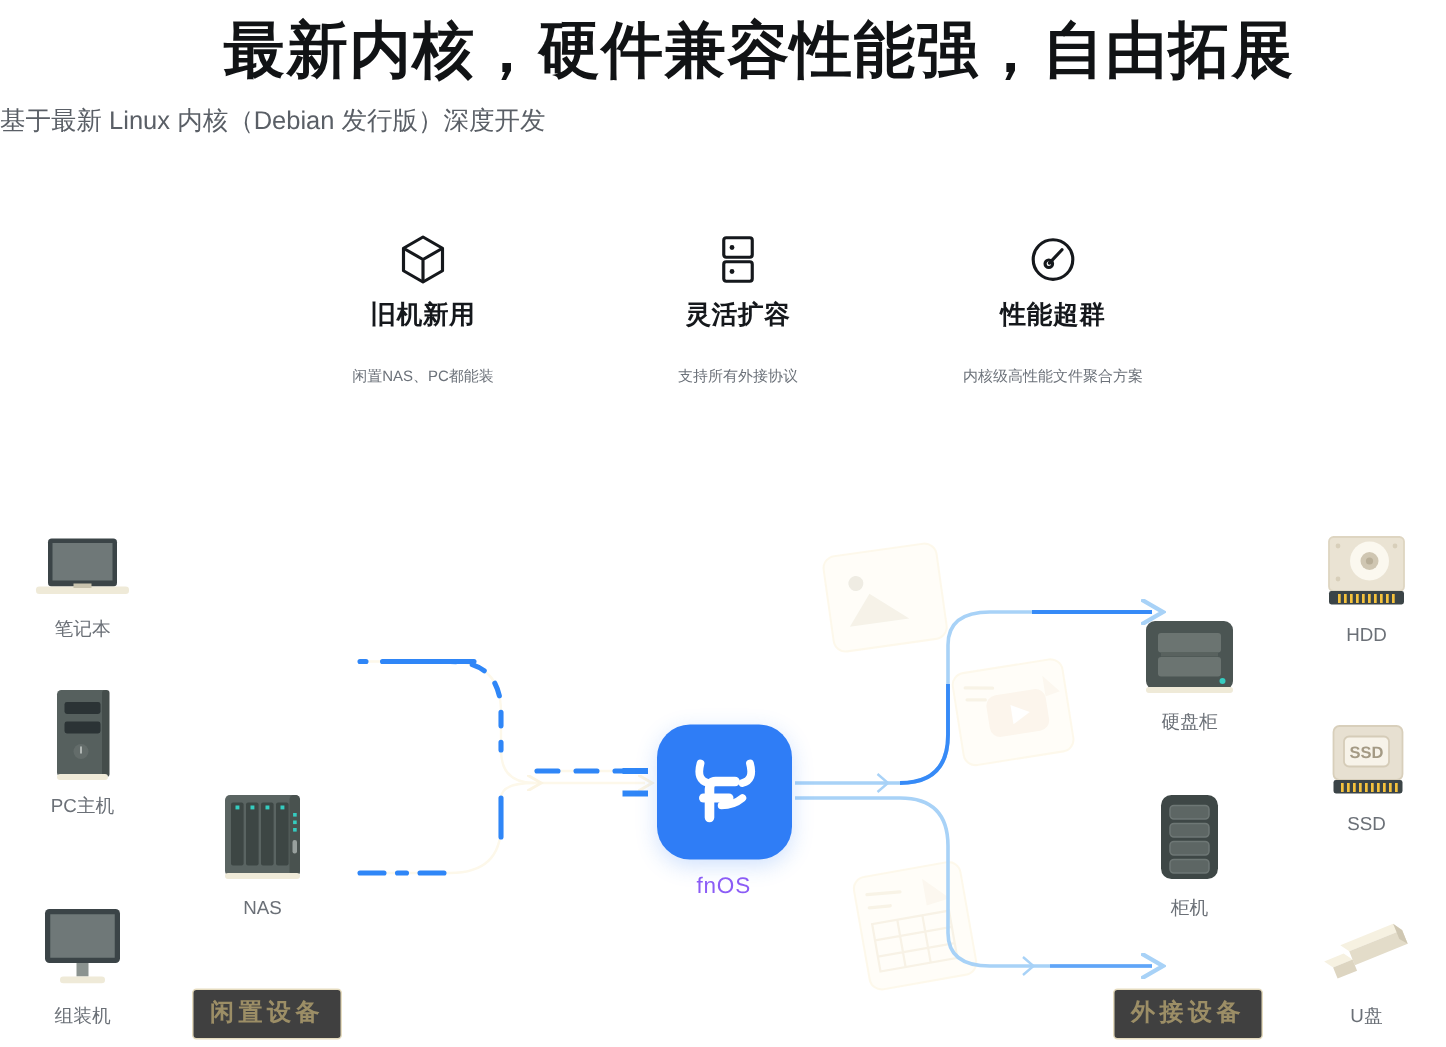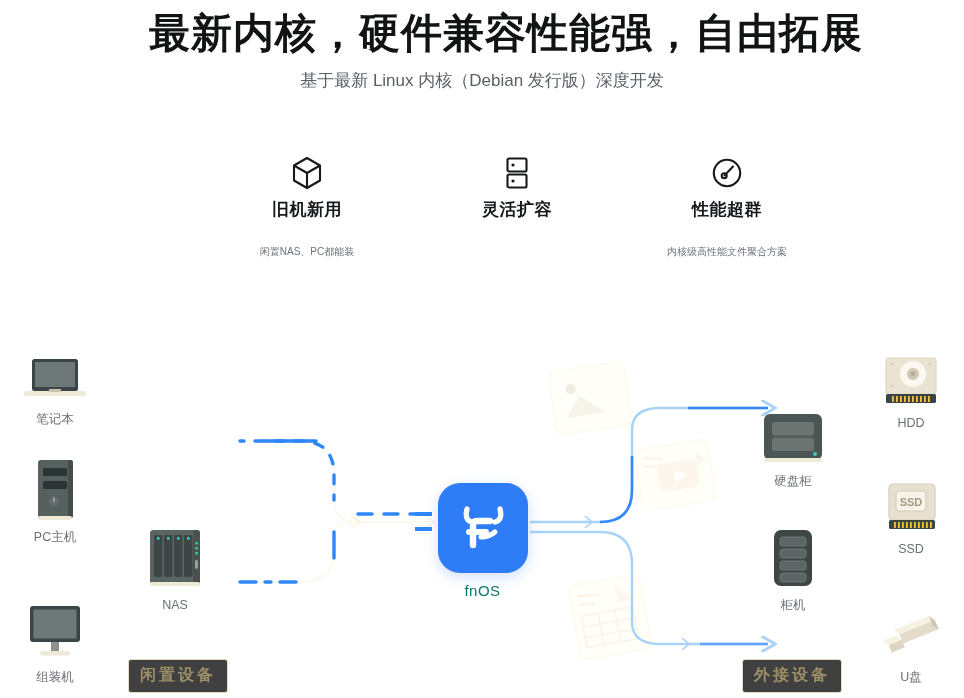--- a/index.html
+++ b/index.html
@@ -11,30 +11,30 @@
   }
   #page { position: relative; width: 964px; height: 698px; background:#fff; }
 
   
   .headline {
     position:absolute; left:0; top:4px; width:964px; text-align:center;
     font-size:41px; font-weight:bold; color:#111315; letter-spacing:1px;
     line-height:58px; white-space:nowrap;padding-left:48px;
   }
   .sub1, .sub2 {
-    position:absolute; left:0; width:964px; text-align:center;
+    position:absolute; left:0; width:964px; text-align:left;
     font-size:17px; color:#5a5f66; line-height:26px; white-space:nowrap;
   }
   .sub1 { top:68px; }
   .sub2 { top:101px; }
 
   
   .features {
     position:absolute; left:152px; top:156px; width:680px; height:104px;
-    display:flex; justify-content:flex-end; align-items:flex-start;
+    display:flex; justify-content:center; align-items:flex-start;
   }
   .feature { width:210px; text-align:center; }
   .feature .ficon {
     height:34px; display:flex; align-items:center; justify-content:center;
     margin-bottom:8px;
   }
   .feature .ftitle {
     font-size:17px; font-weight:bold; color:#15181c; line-height:24px;
     letter-spacing:.5px;
   }
@@ -59,21 +59,21 @@
 
   
   .fnos { position:absolute; left:435px; top:183px; width:95px; text-align:center; }
   .fnos-tile {
     width:90px; height:90px; border-radius:22px;
     background:#2f7df6; margin:0 auto;
     display:flex; align-items:center; justify-content:center;
     box-shadow:0 4px 14px rgba(47,125,246,.22);
   }
   .fnos-label {
-    font-size:15px; color:#0f766e; margin-top:9px; letter-spacing:.5px;
+    font-size:15px; color:#8b5cf6; margin-top:9px; letter-spacing:.5px;
   }
 
   
   .badge {
     position:absolute; font-size:16px; font-weight:bold; letter-spacing:3px;
     color:#9c8e66; padding:5px 11px 6px 11px;
     border:1.5px solid #e6dcbf; border-radius:3px;
     background:#404040; white-space:nowrap;
   }
   .badge::after {
@@ -107,20 +107,21 @@
     <div class="feature">
       <div class="ficon">
         <svg width="26" height="34" viewBox="0 0 26 34">
           <rect x="3.5" y="2.5" width="19" height="13" rx="1.6" fill="none" stroke="#15181c" stroke-width="2.1"></rect>
           <rect x="3.5" y="18.5" width="19" height="13" rx="1.6" fill="none" stroke="#15181c" stroke-width="2.1"></rect>
           <circle cx="9" cy="9" r="1.6" fill="#15181c"></circle>
           <circle cx="9" cy="25" r="1.6" fill="#15181c"></circle>
         </svg>
       </div>
       <div class="ftitle">灵活扩容</div>
+      <div class="fdesc">支持所有外接协议</div>
     </div>
 
     <div class="feature">
       <div class="ficon">
         <svg width="32" height="34" viewBox="0 0 32 34">
           <circle cx="16" cy="17" r="13.2" fill="none" stroke="#15181c" stroke-width="2.1"></circle>
           <path d="M22 10.5 L13.6 19.4" stroke="#15181c" stroke-width="2.1" stroke-linecap="round"></path>
           <circle cx="13.2" cy="19.8" r="2.5" fill="none" stroke="#15181c" stroke-width="2.1"></circle>
         </svg>
       </div>

